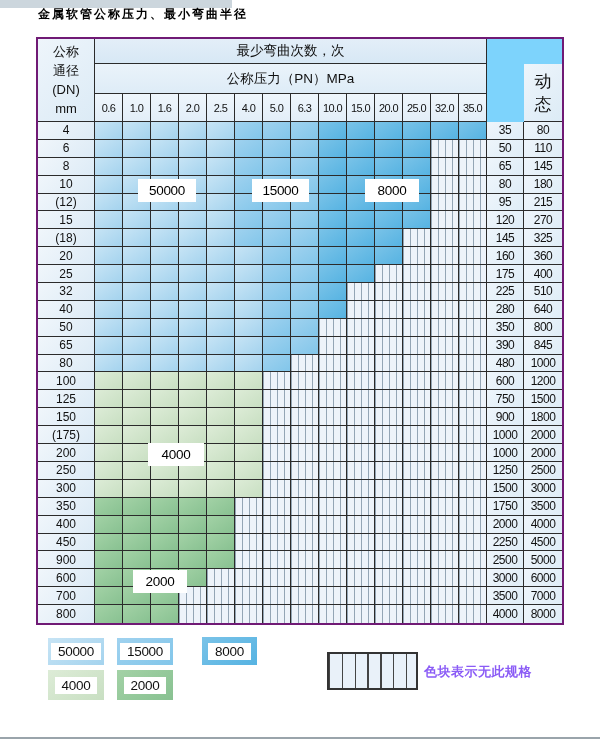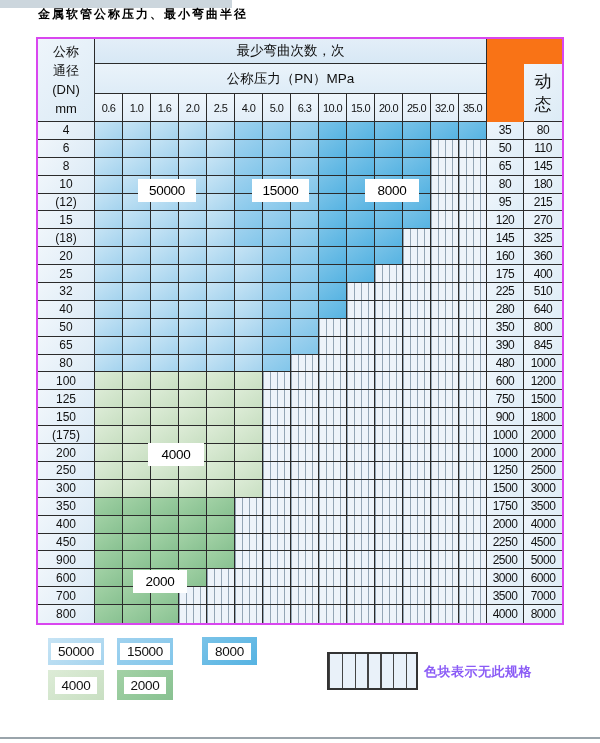--- a/index.html
+++ b/index.html
@@ -10,21 +10,21 @@
   }
   .top-strip{position:absolute;left:0;top:0;width:232px;height:8px;background:#ccd6dd;}
   .bottom-rule{position:absolute;left:0;top:737px;width:600px;height:2px;background:#9aa4ab;}
   .title{
     position:absolute;left:38px;top:6px;margin:0;
     font-family:"DejaVu Serif","Liberation Serif",serif;
     font-size:12px;font-weight:bold;letter-spacing:2px;color:#000;
   }
   .table-wrap{
     position:absolute;left:36px;top:37px;width:524px;height:584px;
-    border:2px solid #d946ef;background:#f97316;box-sizing:content-box;
+    border:2px solid #701a75;background:#7dd3fc;box-sizing:content-box;
   }
   .hblock{position:absolute;box-sizing:border-box;border-right:1px solid #2b2b2b;border-bottom:1px solid #2b2b2b;
     display:flex;align-items:center;justify-content:center;text-align:center;}
   .dn-hdr{left:0;top:0;width:57px;height:83px;background:linear-gradient(135deg,#eef5fb,#dcebf6);
     font-size:13px;line-height:19px;flex-direction:column;}
   .cycles-hdr{left:57px;top:0;width:392px;height:25px;background:linear-gradient(180deg,#e3eef8,#d7e8f5);font-size:13.5px;}
   .radius-hdr{left:449px;top:0;width:75px;height:25px;background:linear-gradient(180deg,#e3eef8,#d7e8f5);font-size:12px;border-right:none;letter-spacing:-0.5px;}
   .pn-hdr{left:57px;top:25px;width:392px;height:30px;background:linear-gradient(180deg,#eaf3fa,#deecf7);font-size:13.5px;}
   .static-hdr{left:449px;top:25px;width:37px;height:58px;background:linear-gradient(135deg,#eef5fb,#dcebf6);font-size:13px;}
   .dynamic-hdr{left:486px;top:25px;width:38px;height:58px;background:linear-gradient(135deg,#eef5fb,#dcebf6);font-size:17px;border-right:none;}

